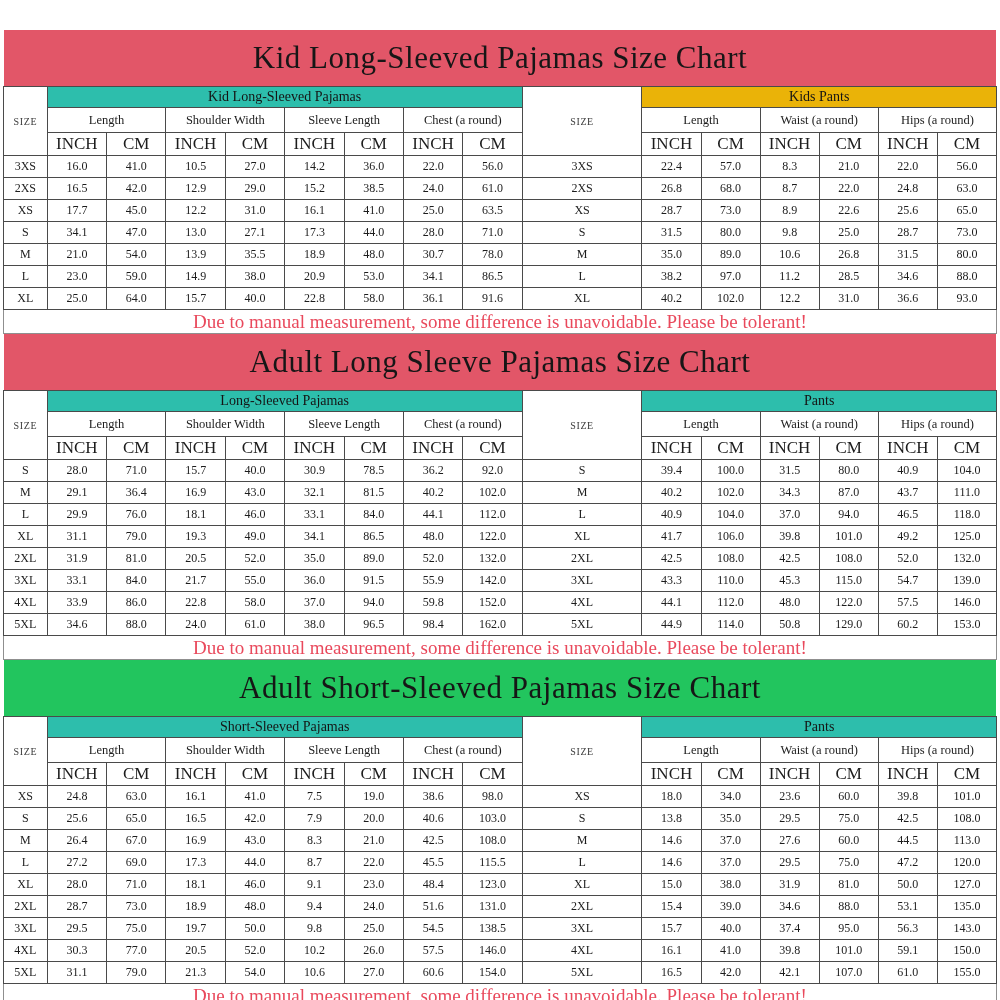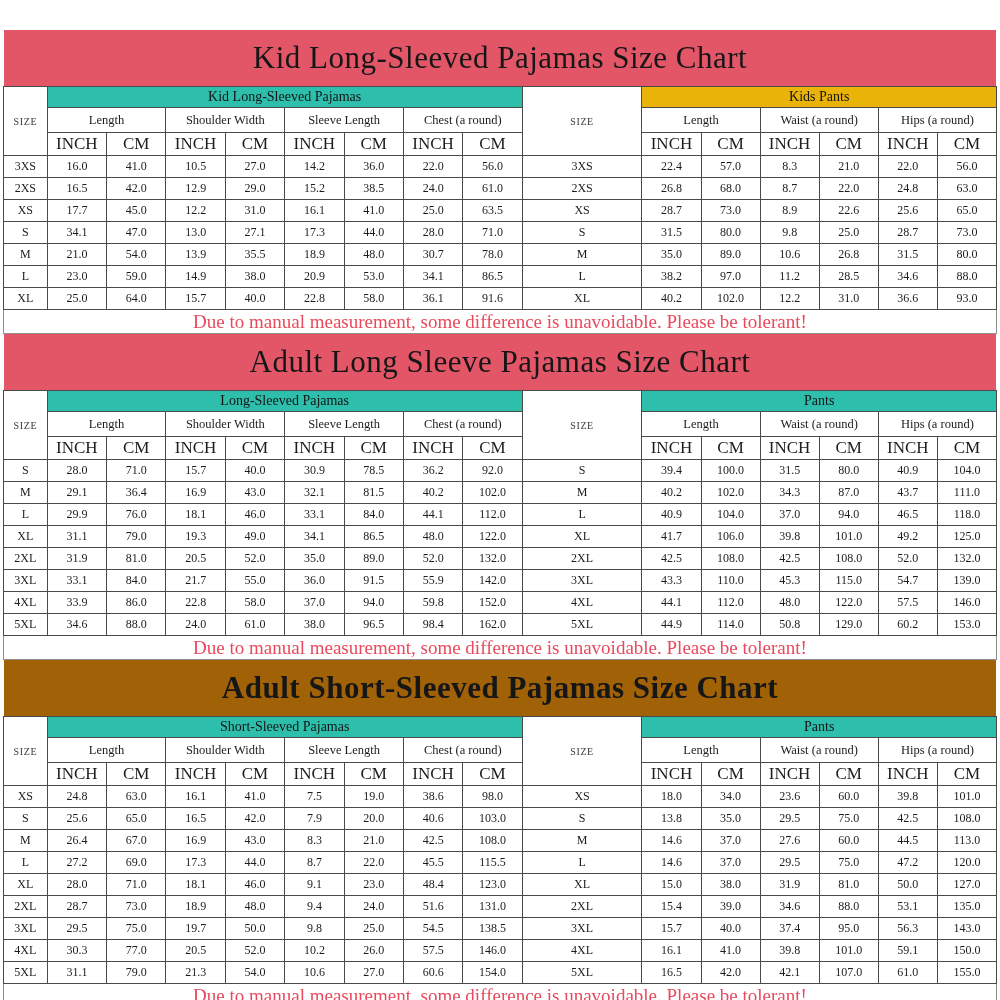--- a/index.html
+++ b/index.html
@@ -454,21 +454,21 @@
               <td>50.8</td>
               <td>129.0</td>
               <td>60.2</td>
               <td>153.0</td>
             </tr>
           </tbody>
         </table>
         <div class="disclaimer" style="color: rgb(233, 73, 92);">Due to manual measurement, some difference is unavoidable. Please be tolerant!</div>
       </section>
       <section class="chart-section">
-        <div class="band" style="background: #a16207; font-weight: bold;">
+        <div class="band" style="background: #22c55e;">
           <span class="band-title">Adult Short-Sleeved Pajamas Size Chart</span>
         </div>
         <table class="size-table">
           <colgroup>
             <col style="width: 4.4%;">
             <col style="width: 5.98%;">
             <col style="width: 5.98%;">
             <col style="width: 5.98%;">
             <col style="width: 5.98%;">
             <col style="width: 5.98%;">

